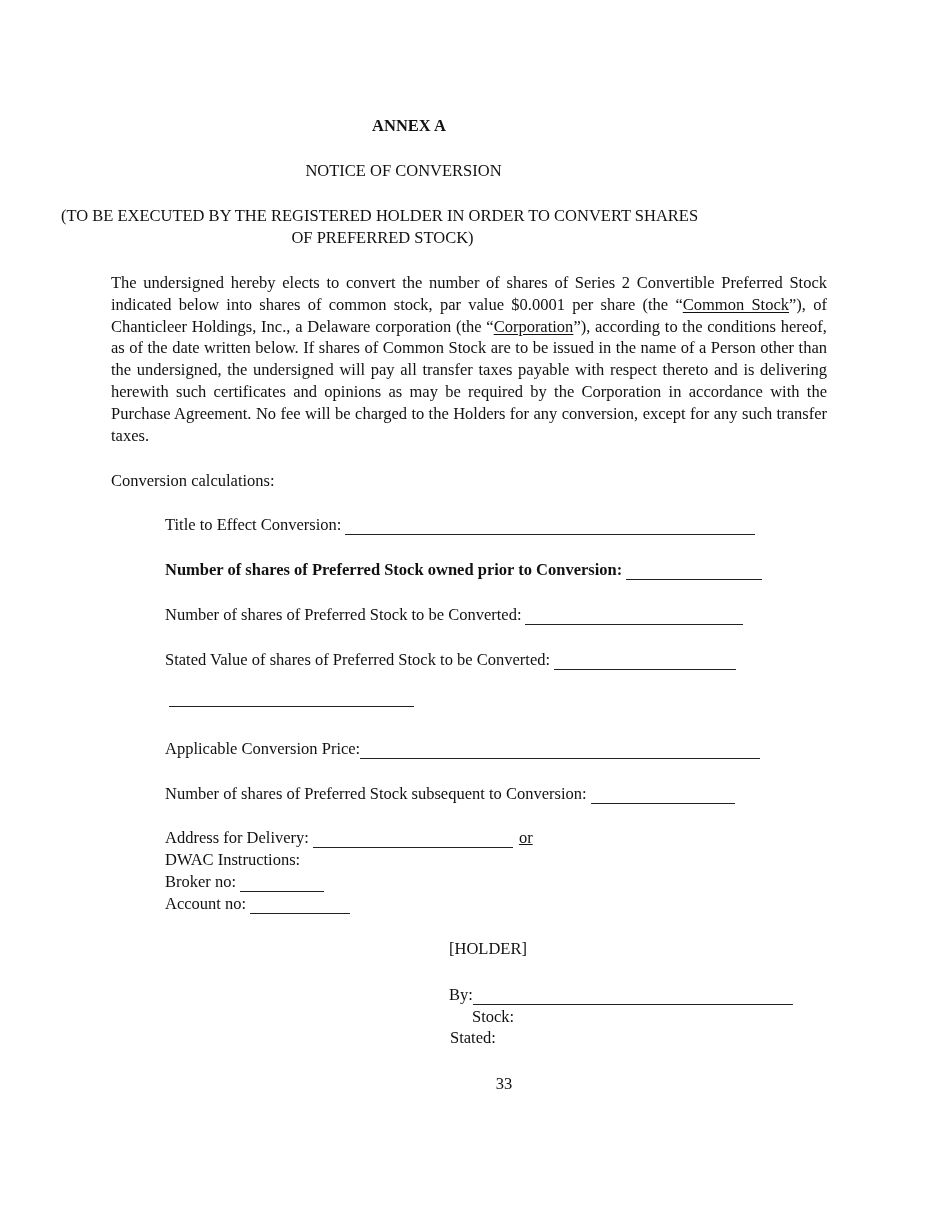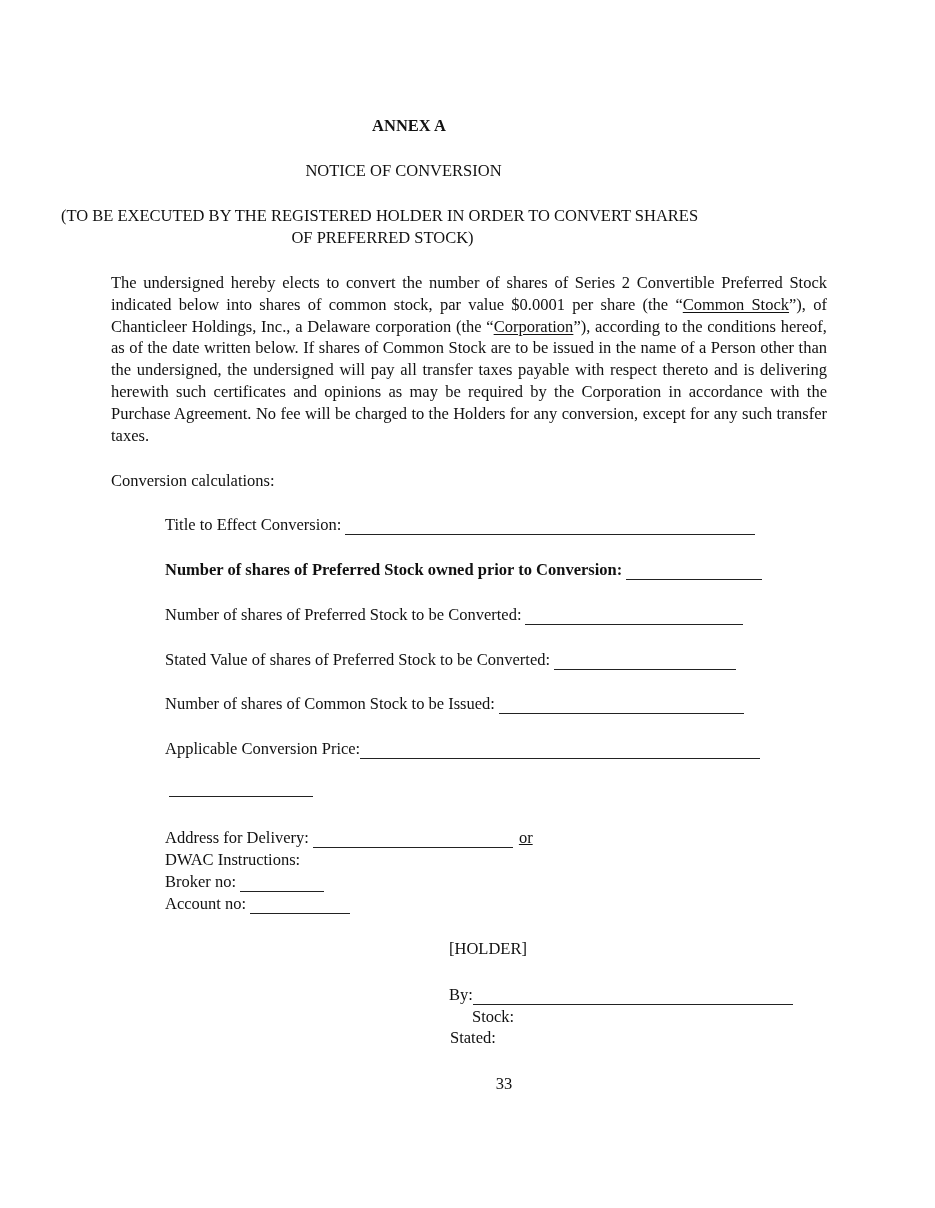--- a/index.html
+++ b/index.html
@@ -54,30 +54,30 @@
     <span>Number of shares of Preferred Stock to be Converted:</span>
     <span class="blank" style="width:218px;"></span>
   </div>
 
   <div class="field-row" style="top:650px;">
     <span>Stated Value of shares of Preferred Stock to be Converted:</span>
     <span class="blank" style="width:182px;"></span>
   </div>
 
   <div class="field-row" style="top:694px;">
-    <span>Number of shares of Common Stock to be Issued:</span>
     <span class="blank" style="width:245px;"></span>
   </div>
 
   <div class="field-row" style="top:739px;">
     <span>Applicable Conversion Price:</span>
     <span class="blank" style="width:400px; margin-left:0;"></span>
   </div>
 
   <div class="field-row" style="top:784px;">
+    <span>Number of shares of Preferred Stock subsequent to Conversion:</span>
     <span class="blank" style="width:144px;"></span>
   </div>
 
   <div class="field-row" style="top:828px;">
     <span>Address for Delivery:</span>
     <span class="blank" style="width:200px;"></span>
     <span class="u" style="margin-left:6px;">or</span>
   </div>
 
   <div class="abs" style="left:165px; top:850px;">DWAC Instructions:</div>

